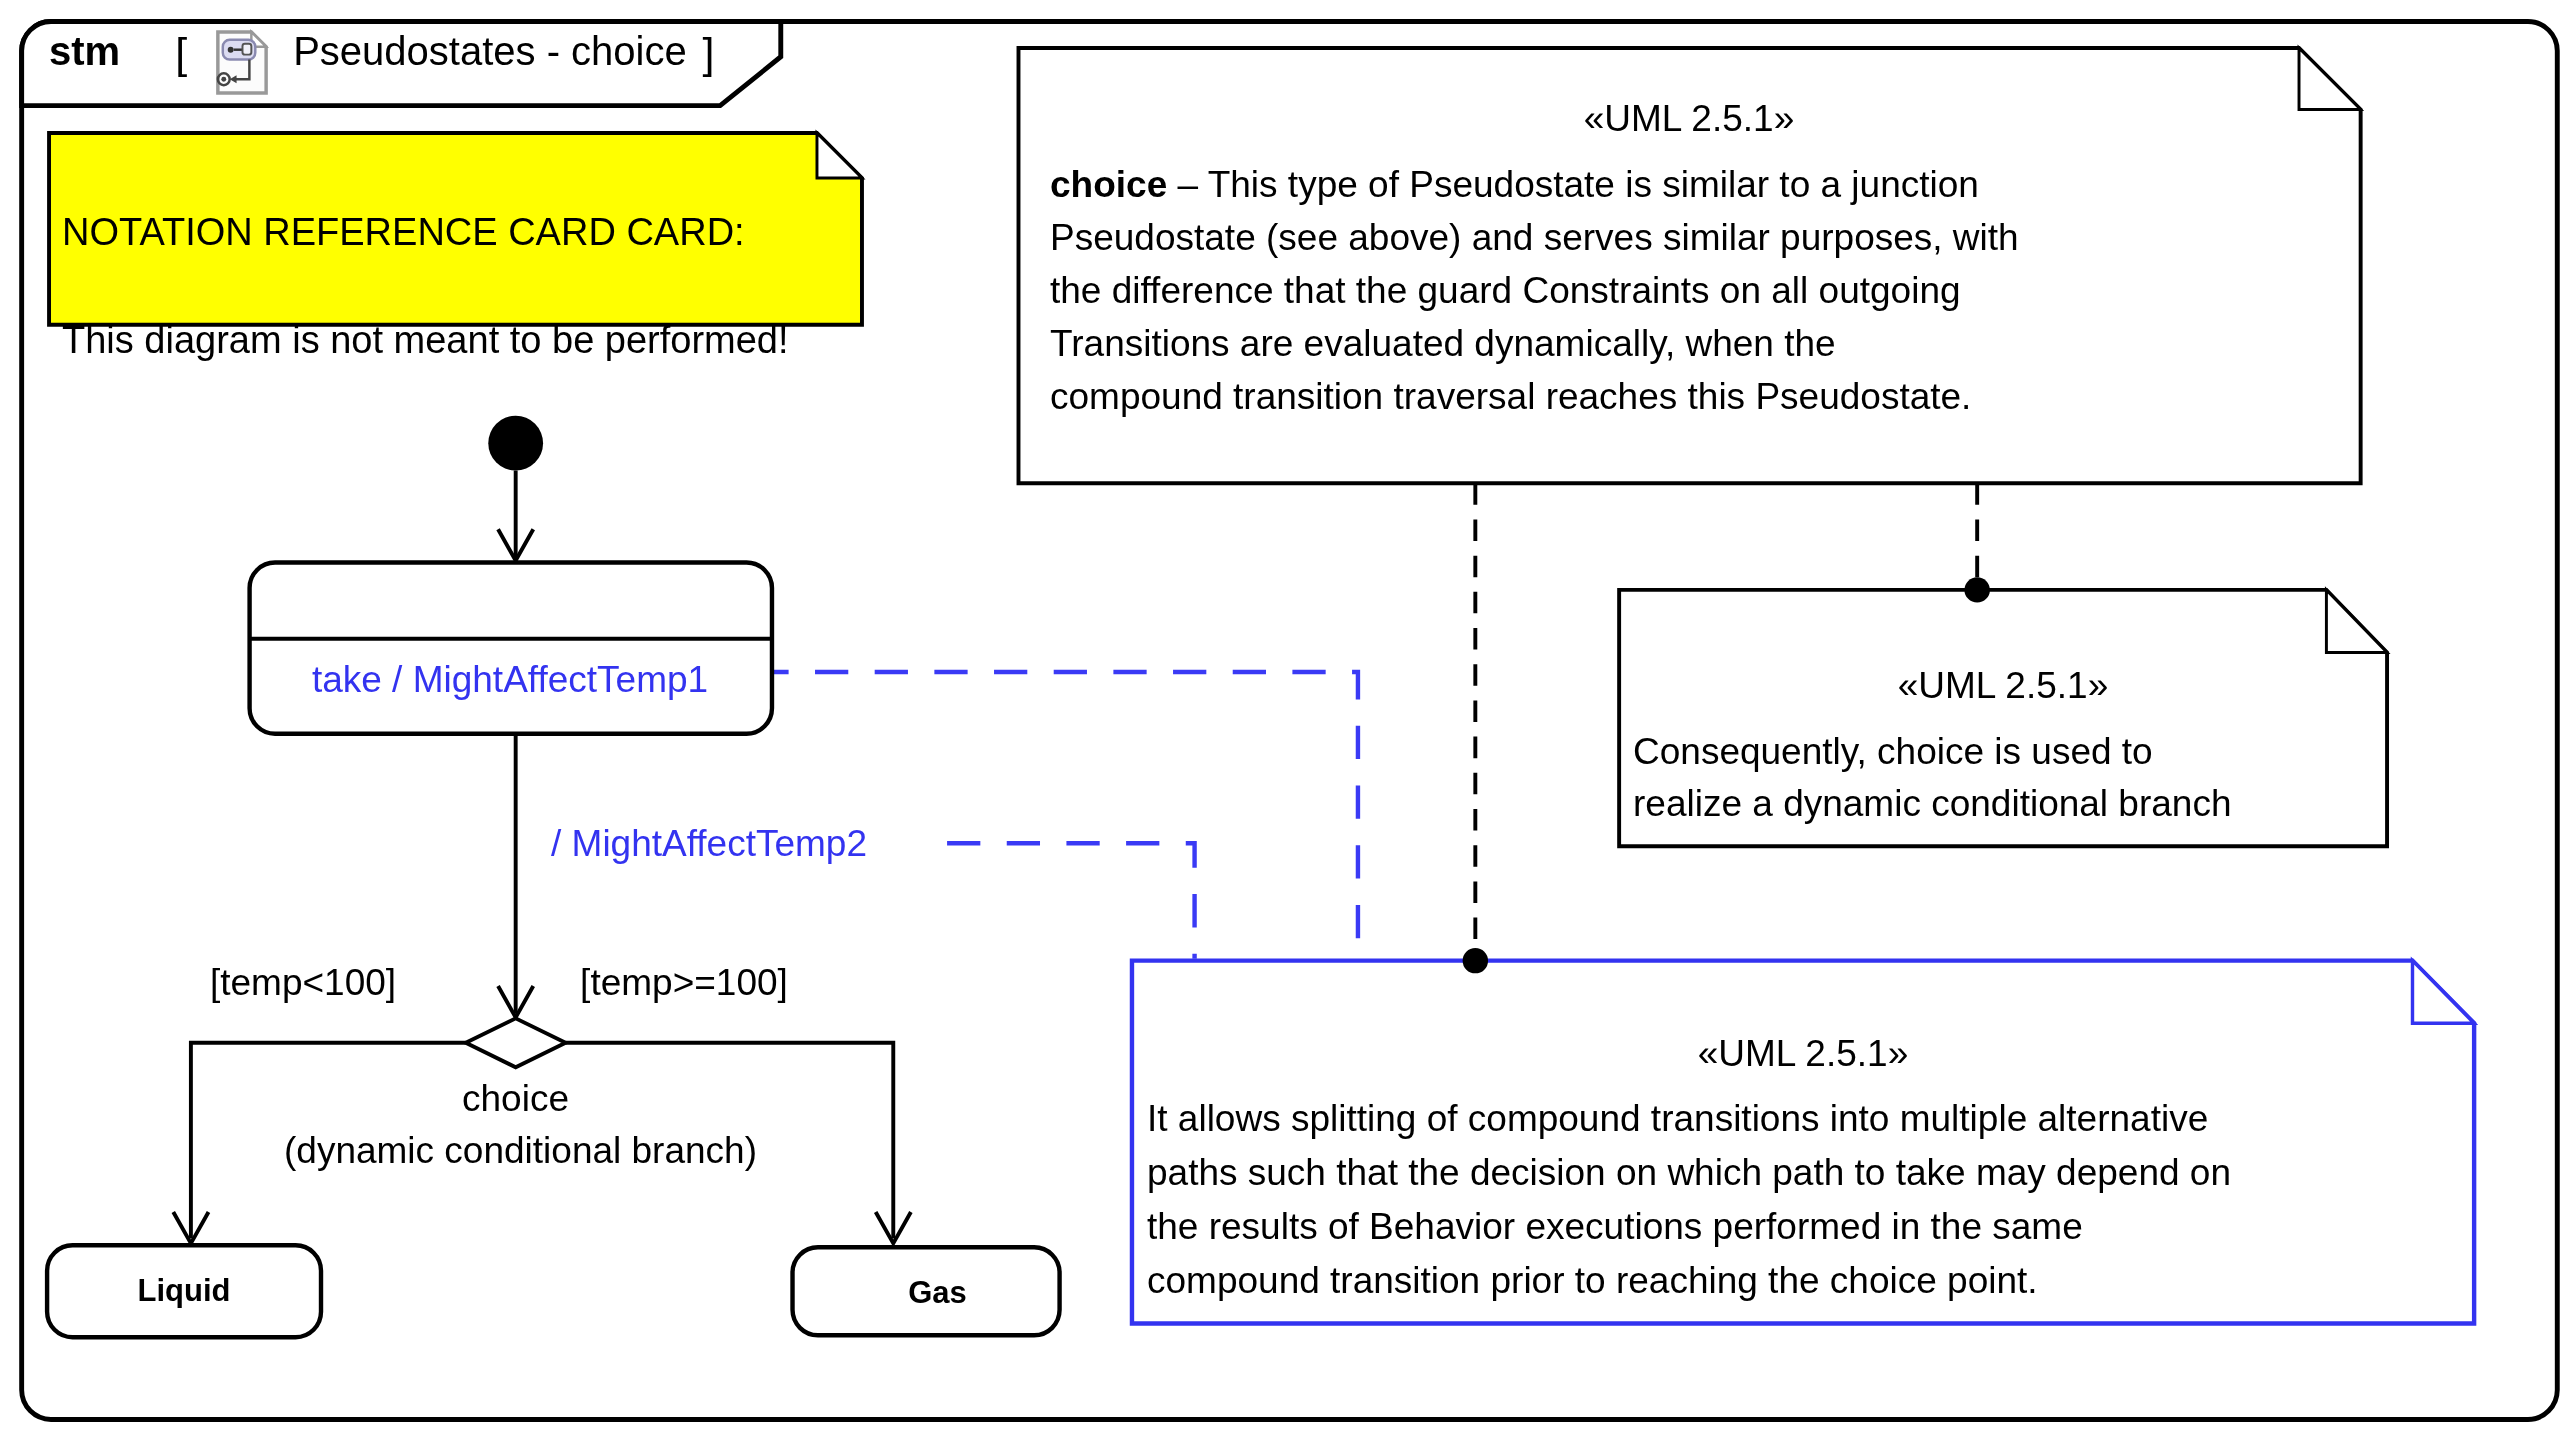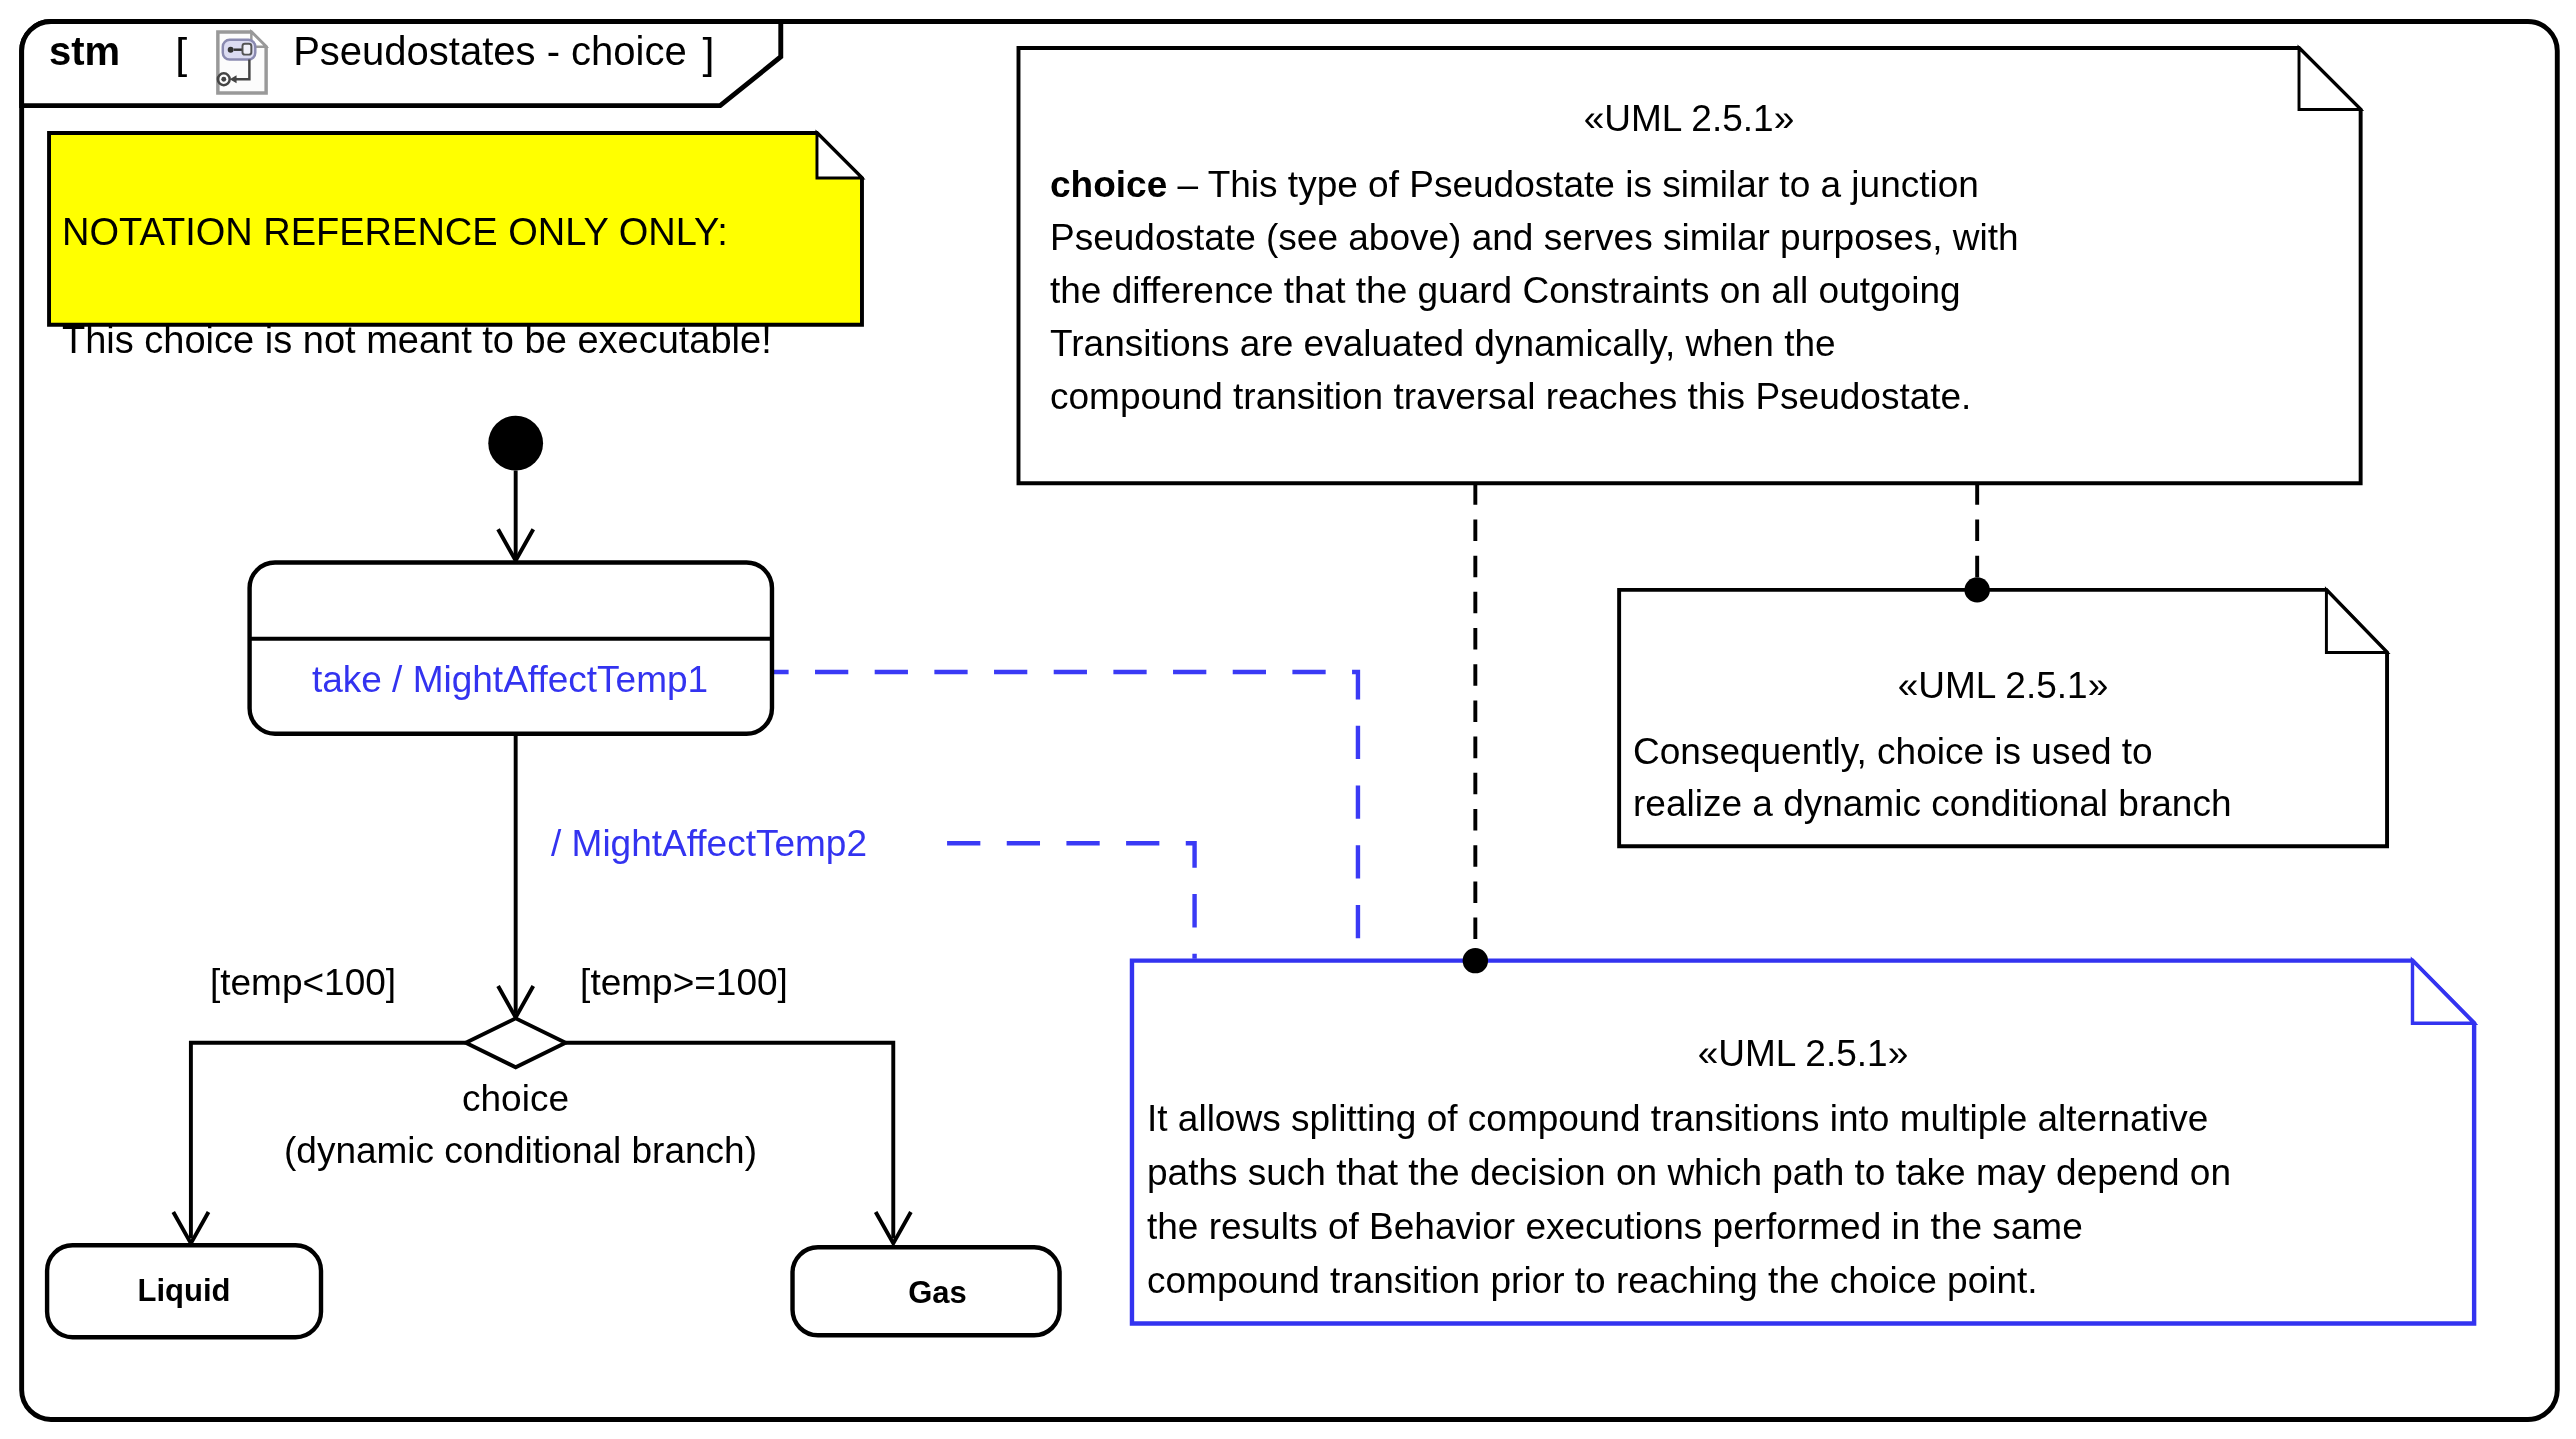--- a/index.html
+++ b/index.html
@@ -128,22 +128,22 @@
       <rect x="34" y="15" width="9" height="11" rx="2.5" fill="#f2f2fa" stroke="#555" stroke-width="2"></rect>
       <polyline points="41,31 41,51 24,51" fill="none" stroke="#444" stroke-width="2.5"></polyline>
       <path d="M 28,47 L 21,51 L 28,55 Z" fill="#444"></path>
       <circle cx="15" cy="51" r="6" fill="none" stroke="#444" stroke-width="2.5"></circle>
       <circle cx="15" cy="51" r="2.5" fill="#444"></circle>
     </svg>
     <span class="ttl">Pseudostates - choice</span>
     <span class="br2">]</span>
   </div>
 
-  <div class="txt" id="warn-text"><span>NOTATION REFERENCE ONLY ONLY:</span><br>
-    <span>This choice is not meant to be executable!</span>
+  <div class="txt" id="warn-text"><span>NOTATION REFERENCE CARD CARD:</span><br>
+    <span>This diagram is not meant to be performed!</span>
   </div>
 
   <div class="stereo" style="left:1018px;width:1342px;top:98px;">«UML 2.5.1»</div>
   <div class="note-body" style="left:1050px;top:158px;width:1282px;"><span class="b">choice</span><span class="txt" style="position:static;"> – This type of Pseudostate is similar to a junction
 Pseudostate (see above) and serves similar purposes, with
 the difference that the guard Constraints on all outgoing
 Transitions are evaluated dynamically, when the
 compound transition traversal reaches this Pseudostate.</span></div>
 
   <div class="stereo" style="left:1619px;width:768px;top:665px;">«UML 2.5.1»</div>

